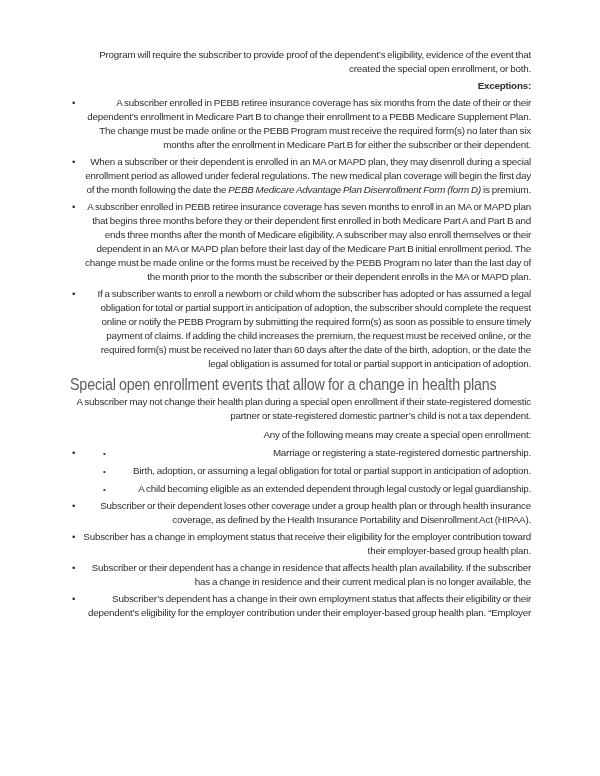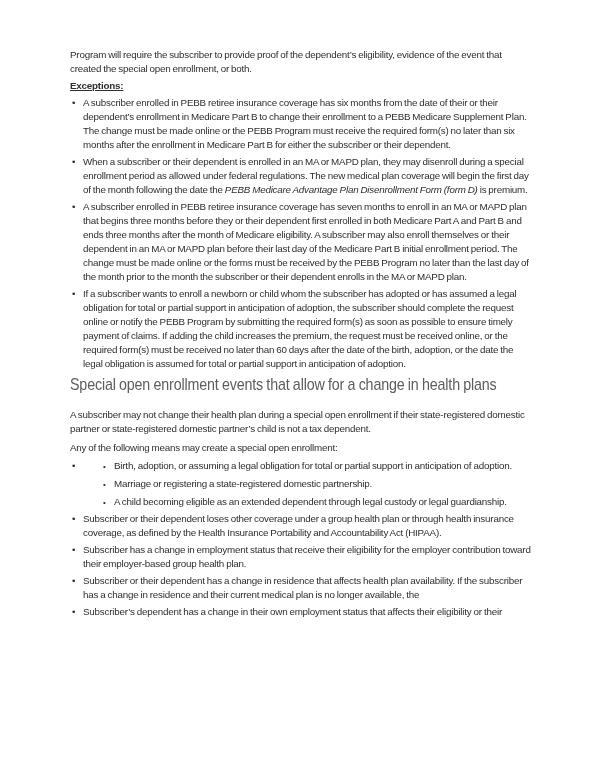--- a/index.html
+++ b/index.html
@@ -7,33 +7,34 @@
     width:600px; height:776px;
     font-family:"Liberation Sans", sans-serif;
     color:#2e2e2e;
     -webkit-font-smoothing:antialiased;
   }
   .page {
     position:relative;
     width:600px; height:620px;
     background:#ffffff;
     overflow:hidden;
+    text-align:right;
   }
   .content {
     position:absolute;
     left:70px; top:48px;
     width:461px;
     font-size:9.8px;
     line-height:14px;
     letter-spacing:-0.2px;
     word-spacing:-0.5px;
   }
   p { margin:0; }
   .intro-para { margin:0 0 3px 0; }
-  .exceptions-heading { font-weight:bold; margin:0;text-decoration:underline; }
+  .exceptions-heading { font-weight:bold; margin:0; }
   ul { list-style:none; margin:0; padding:0; }
   li.b {
     position:relative;
     padding-left:13px;
     margin-top:3px;
   }
   li.b::before {
     content:"\2022";
     position:absolute;
     left:2px; top:0;
@@ -45,21 +46,21 @@
     margin:4px 0 0 0;
     font-size:17px;
     line-height:19px;
     font-weight:normal;
     color:#5d5d5d;
     letter-spacing:-0.2px;
     white-space:nowrap;
     transform:scaleX(0.84);
     transform-origin:left center;
   }
-  .section-para1 { margin:14px 0 0 0; }
+  .section-para1 { margin:1px 0 0 0; }
   .section-para2 { margin:5px 0 3px 0; }
   .footer {
     position:absolute;
     left:70px; right:69px; top:734px;
     display:flex;
     justify-content:space-between;
     align-items:baseline;
     font-style:italic;
     font-size:9.8px;
     letter-spacing:-0.2px;
@@ -95,32 +96,32 @@
     <h2 class="section-heading">Special open enrollment events that allow for a change in health plans</h2>
 
     <p class="section-para1">A subscriber may not change their health plan during a special open enrollment if their state-registered domestic partner or state-registered domestic partner’s child is not a tax dependent.</p>
 
     <p class="section-para2">Any of the following means may create a special open enrollment:</p>
 
     <ul>
       <li class="b">
         <ul class="sub">
           <li class="b">
-            <span>Birth, adoption, or assuming a legal obligation for total or partial support in anticipation of adoption.</span>
+            <span>Marriage or registering a state-registered domestic partnership.</span>
           </li>
           <li class="b">
-            <span>Marriage or registering a state-registered domestic partnership.</span>
+            <span>Birth, adoption, or assuming a legal obligation for total or partial support in anticipation of adoption.</span>
           </li>
           <li class="b">
             <span>A child becoming eligible as an extended dependent through legal custody or legal guardianship.</span>
           </li>
         </ul>
       </li>
       <li class="b">
-        <span>Subscriber or their dependent loses other coverage under a group health plan or through health insurance coverage, as defined by the Health Insurance Portability and Accountability Act (HIPAA).</span>
+        <span>Subscriber or their dependent loses other coverage under a group health plan or through health insurance coverage, as defined by the Health Insurance Portability and Disenrollment Act (HIPAA).</span>
       </li>
       <li class="b">
         <span>Subscriber has a change in employment status that receive their eligibility for the employer contribution toward their employer-based group health plan.</span>
       </li>
       <li class="b">
         <span>Subscriber or their dependent has a change in residence that affects health plan availability. If the subscriber has a change in residence and their current medical plan is no longer available, the</span>
       </li>
       <li class="b">
         <span>Subscriber’s dependent has a change in their own employment status that affects their eligibility or their dependent’s eligibility for the employer contribution under their employer-based group health plan. “Employer contribution” means contributions made by the dependent’s current or former employer toward health coverage as described in the Treasury Regulation.</span>
       </li>

